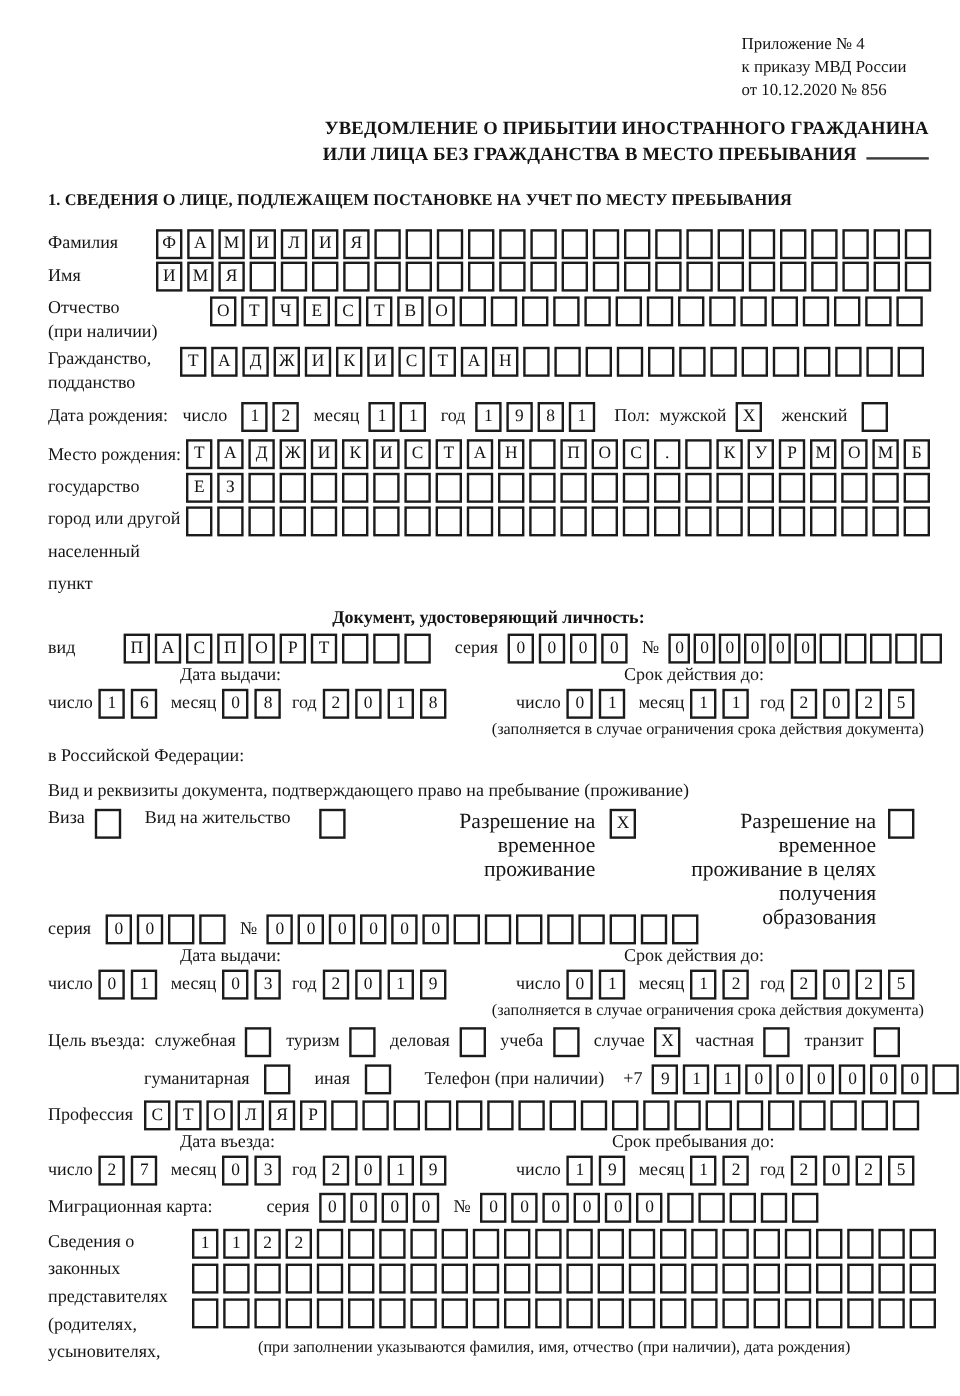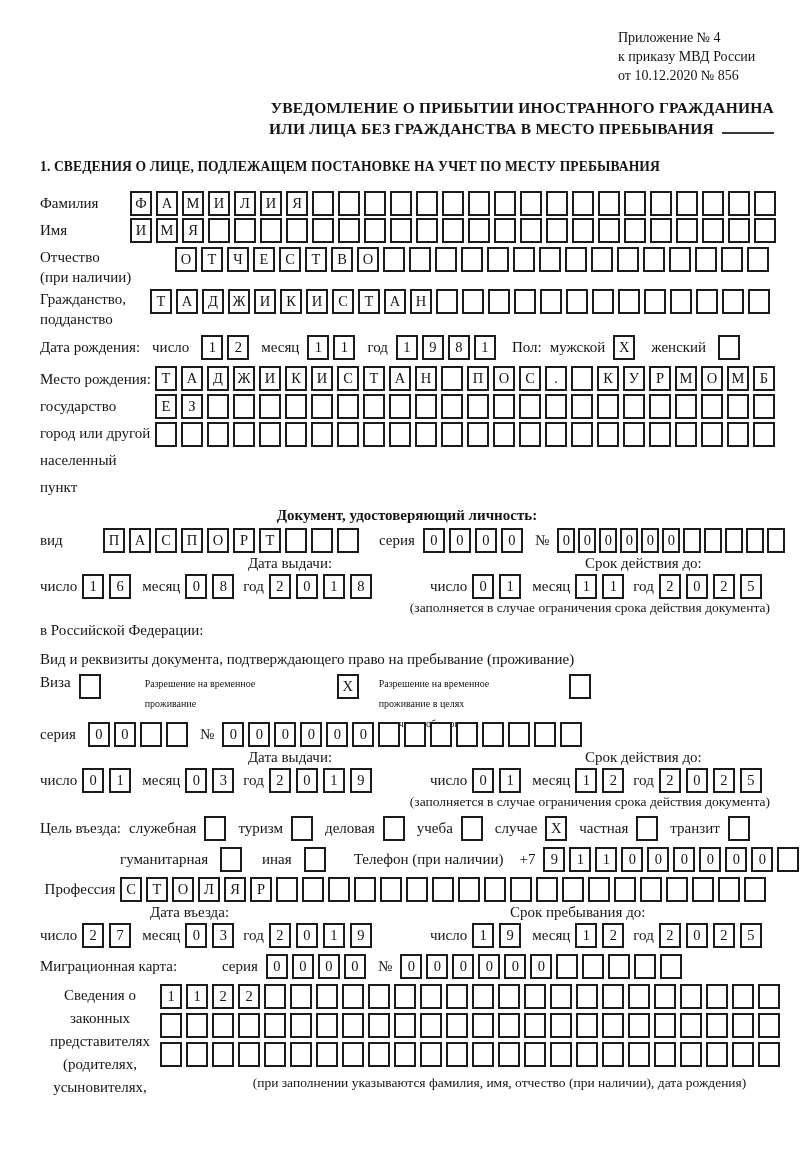--- a/index.html
+++ b/index.html
@@ -17,21 +17,21 @@
   .sec { font-weight:bold; font-size:13.6px; margin-top:20px; letter-spacing:.1px; }
 
   .row { display:flex; align-items:center; }
   .lbl { font-size:15px; flex:0 0 auto; }
   .lbl2 { font-size:15px; line-height:20px; flex:0 0 auto; }
   .cells { display:flex; flex:0 0 auto; }
   .cell { box-sizing:border-box; width:22px; height:25px; border:2px solid #1b1b1b; margin-right:4px;
           display:flex; align-items:center; justify-content:center; font-size:14.5px; background:#fff; flex:0 0 auto; }
   .cells-sm .cell { width:18px; margin-right:3px; }
 
-  .mt2{margin-top:2px;} .mt4{margin-top:4px;} .mt5{margin-top:5px;text-align:center;} .mt6{margin-top:6px;} .mt8{margin-top:8px;} .mt16{margin-top:16px;justify-content:space-between;}
+  .mt2{margin-top:2px;} .mt4{margin-top:4px;} .mt5{margin-top:5px;} .mt6{margin-top:6px;} .mt8{margin-top:8px;} .mt16{margin-top:16px;justify-content:space-between;}
 
   .w-surname { width:90px; }
   .w-patro { width:135px; }
   .w-citiz { width:110px; }
   .w-place { width:115px; }
   .w-vid { width:63px; }
   .w-prof { width:80px; }
   .w-mig { width:182px; }
   .w-reps { width:120px; }
 
@@ -45,21 +45,21 @@
   .dl .dlbl { font-size:15px; margin-right:5px; }
   .gap8{width:8px;flex:0 0 auto;} .gap12{width:12px;flex:0 0 auto;} .gap16{width:16px;flex:0 0 auto;}
   .gap24{width:24px;flex:0 0 auto;}
 
   .note-right { text-align:right; font-size:13.5px; padding-right:4px; margin-top:1px; }
   .plain { font-size:15px; line-height:21px; }
 
   .opts-row { display:flex; align-items:flex-start; margin-top:4px; }
   .opt { display:flex; align-items:flex-start; }
   .opt .olbl { font-size:15px; margin-right:8px; }
-  .opt-center { text-align:left; font-size:10px; line-height:20px; }
+  .opt-center { text-align:right; font-size:18px; line-height:20px; }
   .grid .cells { margin-bottom:3px; }
   .repnote { font-size:13.5px; margin-top:8px; margin-left:55px; }
 </style>
 </head>
 <body>
 
 <div class="page">
 
   <div class="hdr">
     <div>Приложение № 4</div>
@@ -427,20 +427,26 @@
   <div class="plain mt8">Вид и реквизиты документа, подтверждающего право на пребывание (проживание)</div>
 
   <div class="opts-row">
     <span class="opt">
       <span class="olbl">Виза</span>
       <span class="cells">
           <span class="cell"></span>
         </span>
     </span>
     <span class="gap16"></span>
+    <span class="opt">
+      <span class="olbl" style="margin-right:24px;">Вид на жительство</span>
+      <span class="cells">
+          <span class="cell"></span>
+        </span>
+    </span>
     <span class="gap24"></span>
     <span class="opt">
       <span class="opt-center" style="width:180px;margin-right:12px;">
         <span>Разрешение на временное</span><br>
         <span>проживание</span>
       </span>
       <span class="cells">
           <span class="cell">X</span>
         </span>
     </span>

